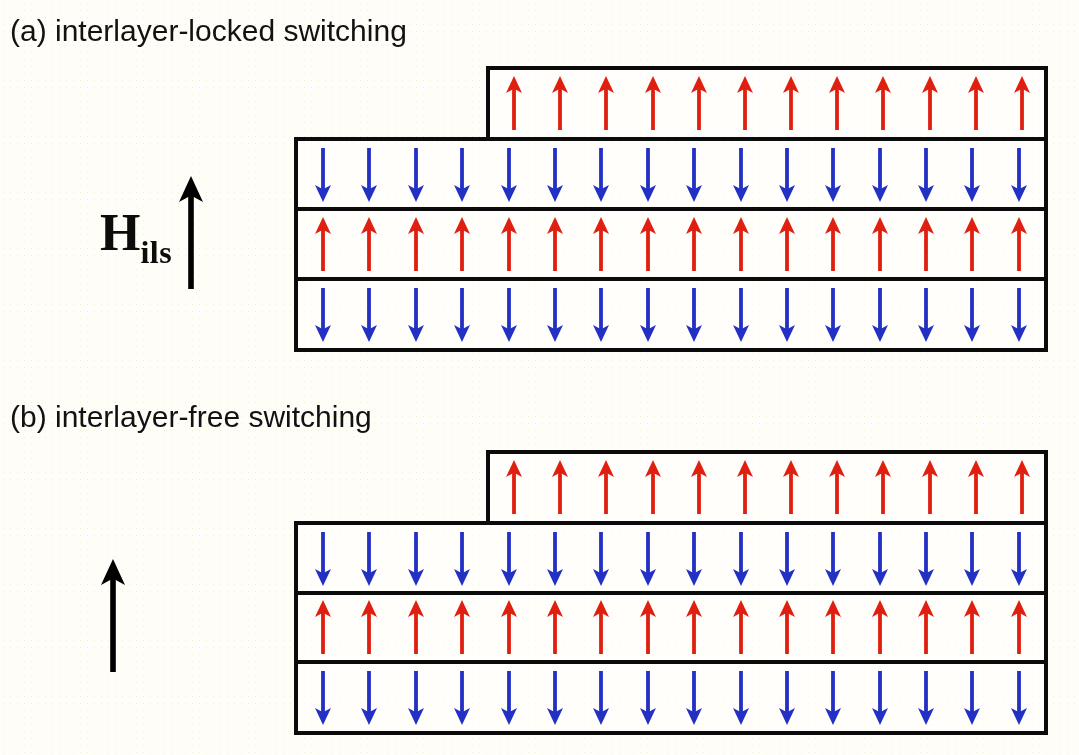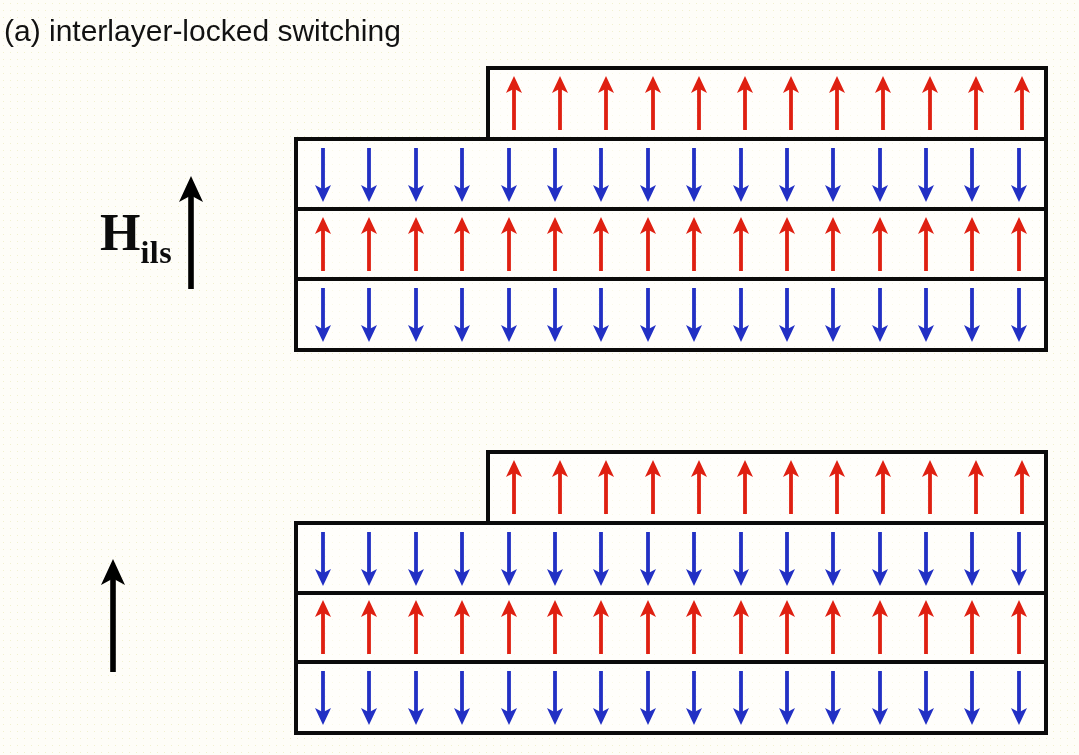--- a/index.html
+++ b/index.html
@@ -8,21 +8,21 @@
     width: 1079px;
     height: 755px;
     overflow: hidden;
     background-color: #fefdf8;
     background-image: radial-gradient(circle, #f1f0cf 0.8px, rgba(0,0,0,0) 1px);
     background-size: 7px 7px;
     font-family: "Liberation Sans", sans-serif;
   }
   .panel-title {
     position: absolute;
-    left: 4px;
+    left: 10px;
     margin: 0;
     font-size: 30px;
     font-weight: 400;
     color: #121212;
     white-space: nowrap;
   }
   .title-a { top: 14px; }
   .title-b { top: 400px; }
 
   .field-group {
@@ -335,20 +335,21 @@
       <svg width="18" height="55" viewBox="0 0 18 55" class="spin-arrow">
         <polygon points="9,55 17,38 9,42.3 1,38" fill="#2230c4"></polygon>
         <rect x="7.1" y="1" width="3.8" height="43" fill="#2230c4"></rect>
       </svg>
       <svg width="18" height="55" viewBox="0 0 18 55" class="spin-arrow">
         <polygon points="9,55 17,38 9,42.3 1,38" fill="#2230c4"></polygon>
         <rect x="7.1" y="1" width="3.8" height="43" fill="#2230c4"></rect>
       </svg>
     </div>
 
+  <h2 class="panel-title title-b">(b) interlayer-free switching</h2>
 
   <div class="field-group field-b">
     <svg class="field-arrow-svg" width="26" height="114" viewBox="0 0 26 114">
       <polygon points="13,0 25,26 13,19.5 1,26" fill="#000"></polygon>
       <rect x="10.2" y="18" width="5.6" height="95" fill="#000"></rect>
     </svg>
   </div>
 
   <div class="layer pad-top-layer pb-top">
       <svg width="18" height="55" viewBox="0 0 18 55" class="spin-arrow">

